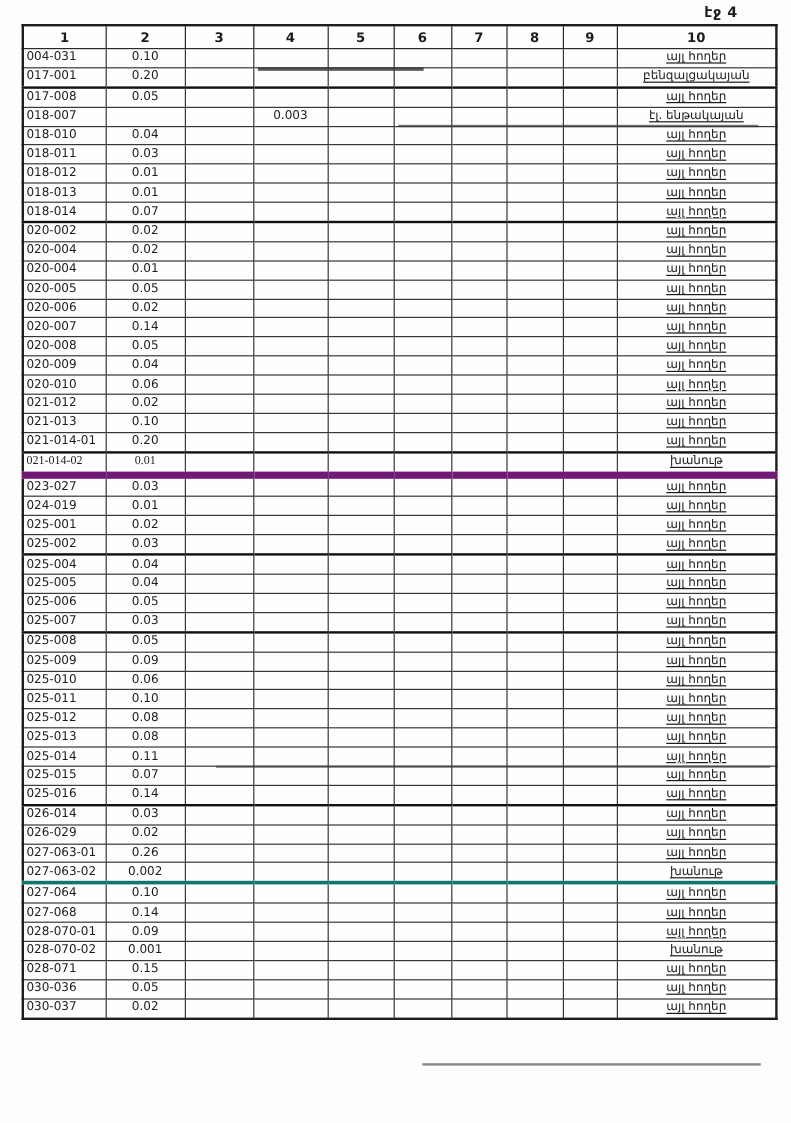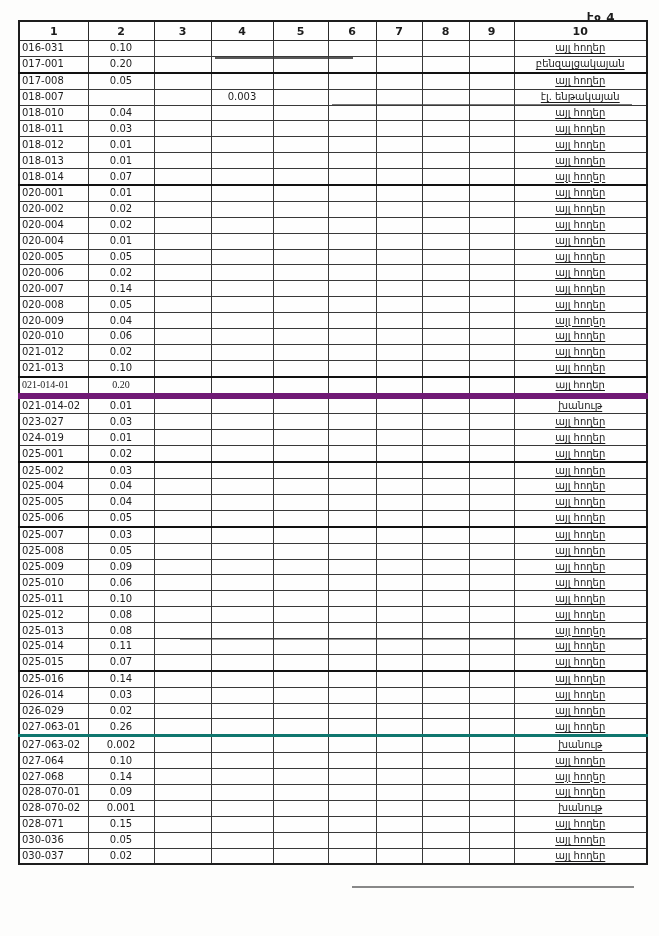--- a/index.html
+++ b/index.html
@@ -4,21 +4,21 @@
 <style>
   html,body{margin:0;padding:0;}
   body{
     width:659px;height:936px;position:relative;
     background:#fdfdfc;
     font-family:"DejaVu Sans",sans-serif;
     color:#1c1c1c;
     overflow:hidden;
   }
   .page-label{
-    position:absolute;top:11px;right:44px;
+    position:absolute;top:3px;right:44px;
     font-size:12px;font-weight:bold;letter-spacing:.5px;
   }
   table.scan{
     position:absolute;left:18px;top:20px;
     width:628px;
     border-collapse:collapse;table-layout:fixed;
     border:2px solid #1d1d1d;
   }
   table.scan th{
     border:1px solid #2a2a2a;
@@ -86,21 +86,21 @@
         <th>5</th>
         <th>6</th>
         <th>7</th>
         <th>8</th>
         <th>9</th>
         <th>10</th>
       </tr>
   </thead>
   <tbody>
       <tr>
-        <td class="c1">016-031</td>
+        <td class="c1">004-031</td>
         <td class="c2">0.10</td>
         <td class="c3"></td>
         <td class="c4"></td>
         <td class="c5"></td>
         <td class="c6"></td>
         <td class="c7"></td>
         <td class="c8"></td>
         <td class="c9"></td>
         <td class="c10">այլ հողեր</td>
       </tr>
@@ -184,32 +184,20 @@
         <td class="c5"></td>
         <td class="c6"></td>
         <td class="c7"></td>
         <td class="c8"></td>
         <td class="c9"></td>
         <td class="c10">այլ հողեր</td>
       </tr>
       <tr>
         <td class="c1">018-014</td>
         <td class="c2">0.07</td>
-        <td class="c3"></td>
-        <td class="c4"></td>
-        <td class="c5"></td>
-        <td class="c6"></td>
-        <td class="c7"></td>
-        <td class="c8"></td>
-        <td class="c9"></td>
-        <td class="c10">այլ հողեր</td>
-      </tr>
-      <tr>
-        <td class="c1">020-001</td>
-        <td class="c2">0.01</td>
         <td class="c3"></td>
         <td class="c4"></td>
         <td class="c5"></td>
         <td class="c6"></td>
         <td class="c7"></td>
         <td class="c8"></td>
         <td class="c9"></td>
         <td class="c10">այլ հողեր</td>
       </tr>
       <tr>

